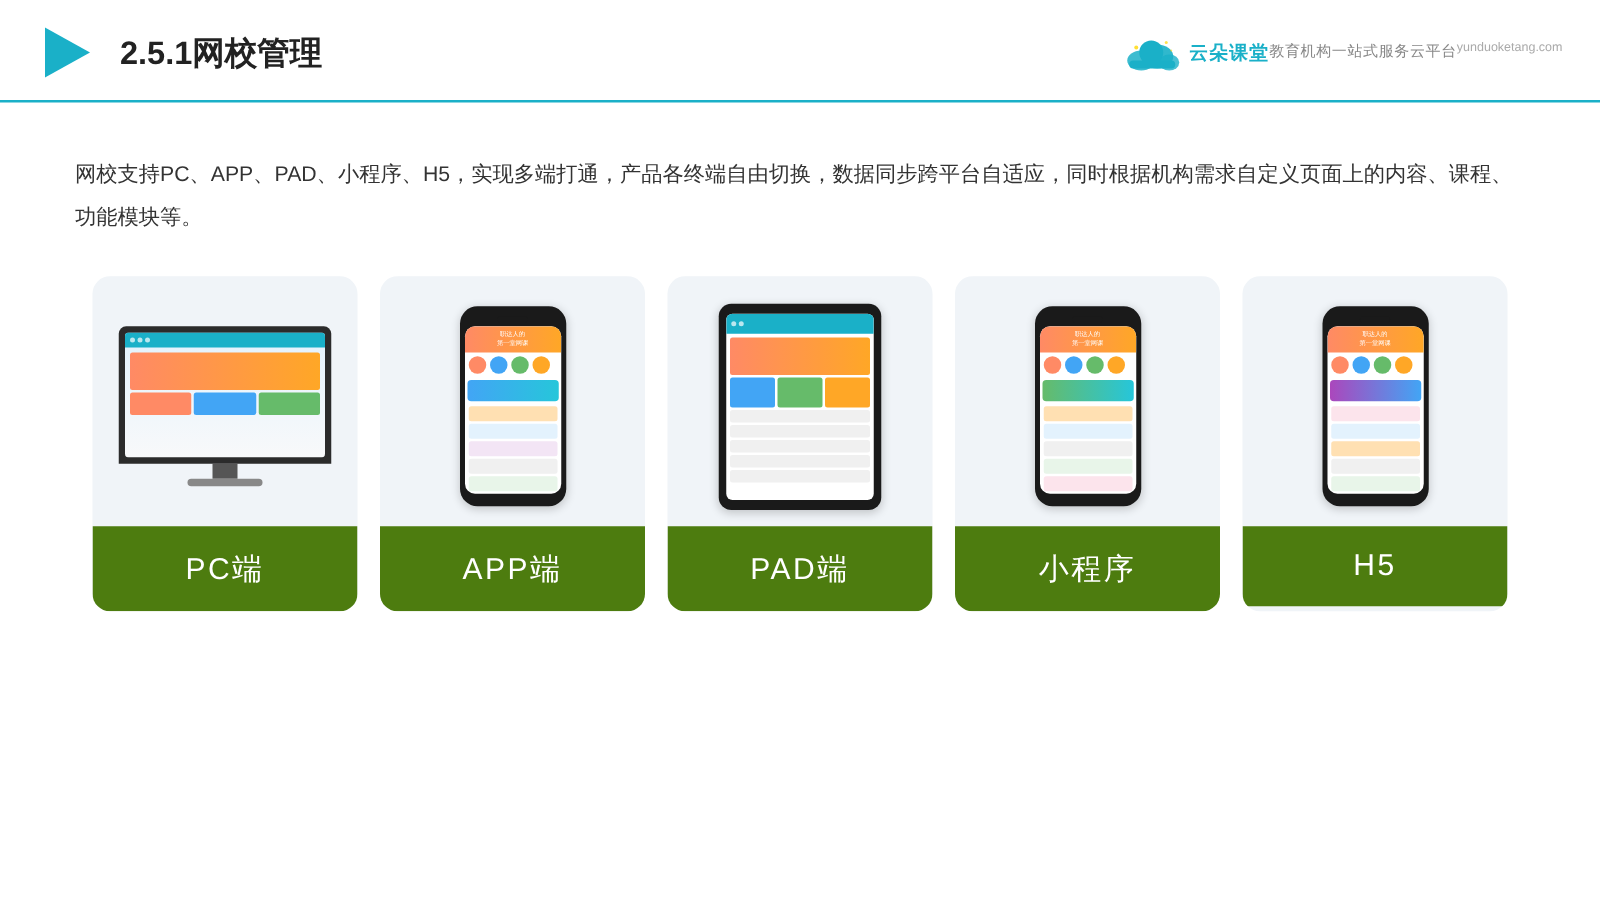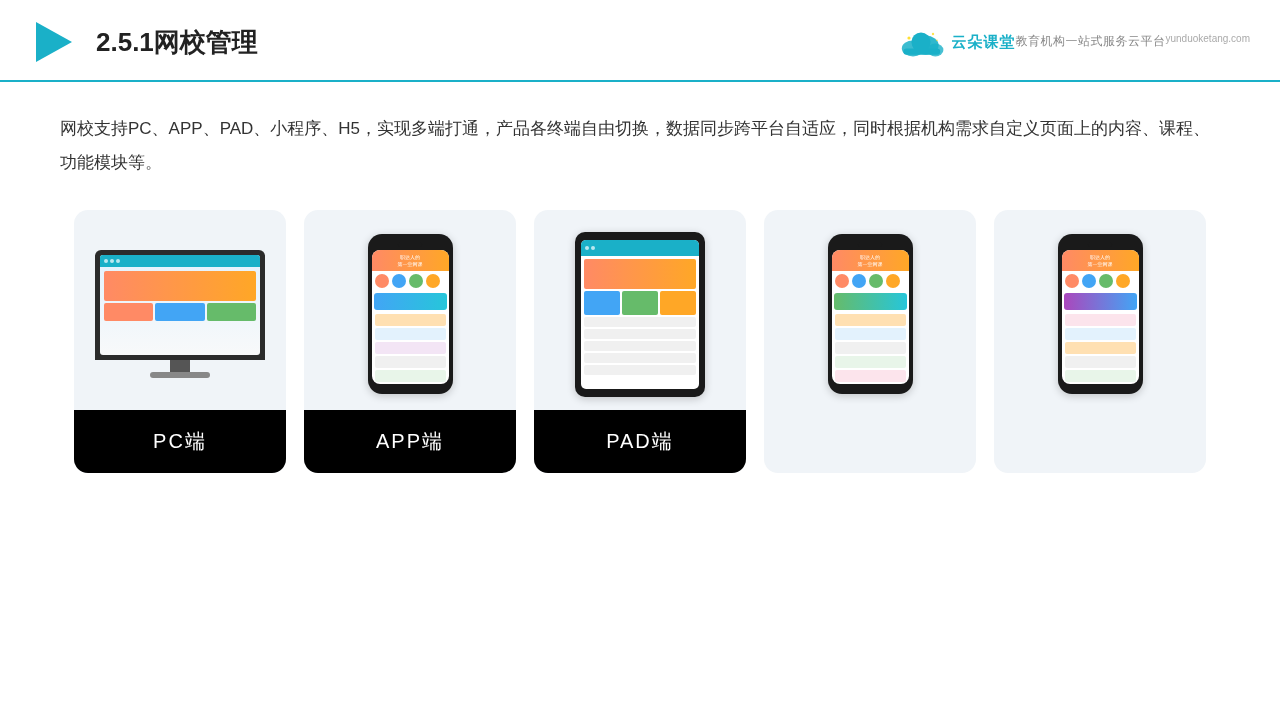--- a/index.html
+++ b/index.html
@@ -63,21 +63,21 @@
       color: #888;
       letter-spacing: 0.5px;
     }
     .cloud-url {
       font-size: 10px;
       color: #aaa;
     }
 
     
     .body {
-      padding: 30px 60px 20px 60px;
+      padding: 41px 60px 20px 60px;
     }
     .description {
       font-size: 17px;
       color: #333;
       line-height: 2;
       margin-bottom: 30px;
     }
 
     
     .cards-container {
@@ -98,24 +98,24 @@
     .card-image-area {
       width: 100%;
       height: 200px;
       display: flex;
       align-items: center;
       justify-content: center;
       padding: 16px 10px 8px 10px;
     }
     .card-label {
       width: 100%;
-      background: #000000;
+      background: #4d7c0f;
       color: #fff;
       text-align: center;
-      font-size: 20px;
+      font-size: 24px;
       font-weight: 500;
       padding: 18px 0;
       letter-spacing: 2px;
     }
 
     
     
     .pc-monitor {
       display: flex;
       flex-direction: column;
@@ -460,20 +460,21 @@
                 <div class="phone-row-item" style="background:#ffe0b2;"></div>
                 <div class="phone-row-item" style="background:#e3f2fd;"></div>
                 <div class="phone-row-item"></div>
                 <div class="phone-row-item" style="background:#e8f5e9;"></div>
                 <div class="phone-row-item" style="background:#fce4ec;"></div>
               </div>
             </div>
           </div>
         </div>
       </div>
+      <div class="card-label">小程序</div>
     </div>
 
     <div class="card">
       <div class="card-image-area">
         <div class="phone-mockup">
           <div class="phone-body">
             <div class="phone-notch"></div>
             <div class="phone-screen">
               <div class="phone-screen-top">
                 <div class="phone-screen-top-text">职达人的<br>第一堂网课</div>
@@ -489,16 +490,17 @@
                 <div class="phone-row-item" style="background:#fce4ec;"></div>
                 <div class="phone-row-item" style="background:#e3f2fd;"></div>
                 <div class="phone-row-item" style="background:#ffe0b2;"></div>
                 <div class="phone-row-item"></div>
                 <div class="phone-row-item" style="background:#e8f5e9;"></div>
               </div>
             </div>
           </div>
         </div>
       </div>
+      <div class="card-label">H5</div>
     </div>
 
   </div>
 </div>
 
 </body></html>

